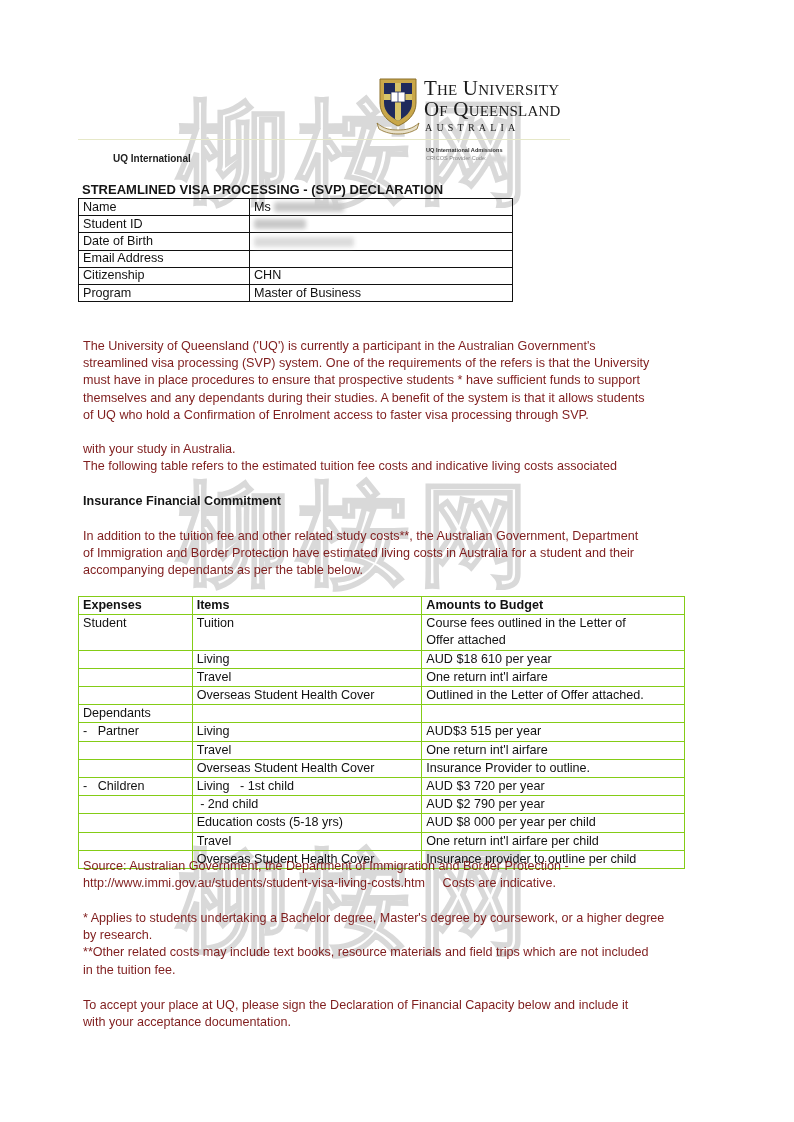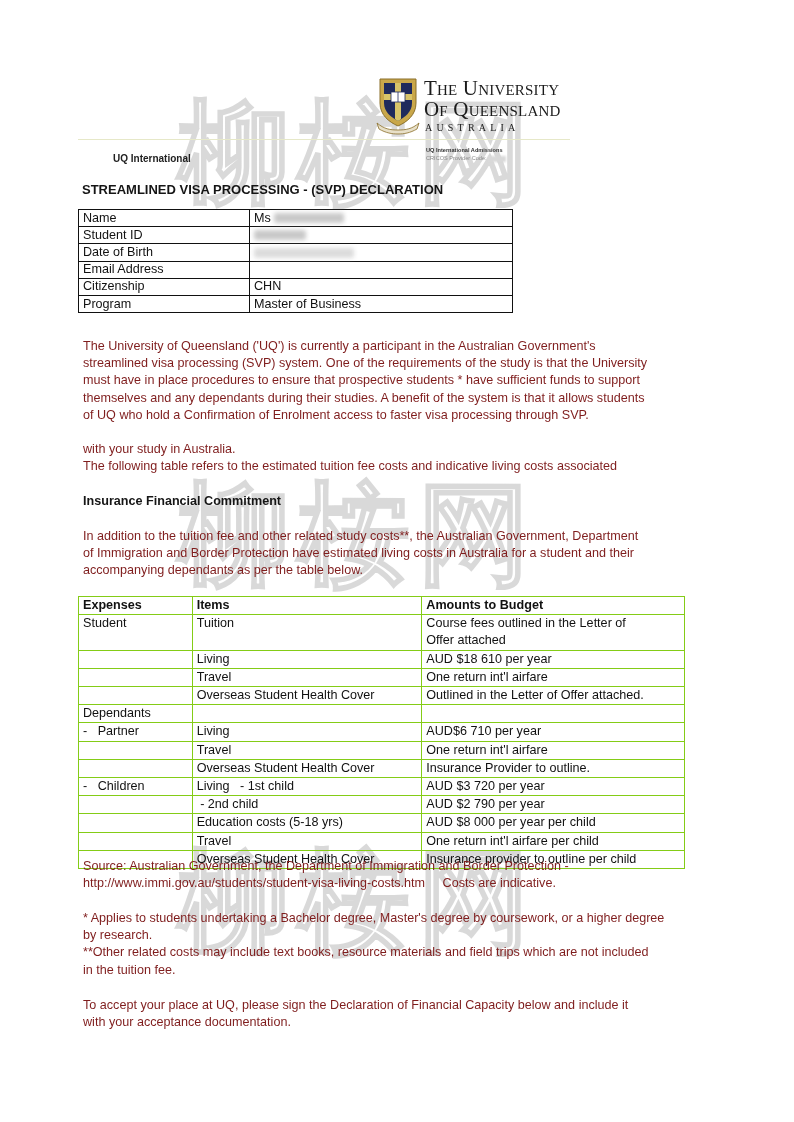--- a/index.html
+++ b/index.html
@@ -47,21 +47,21 @@
 
     .doc-title {
       left: 82px; top: 182px;
       font-size: 13px; font-weight: bold; color: #151515;
       white-space: nowrap;
     }
 
     
     table { border-collapse: collapse; }
     .info-table {
-      left: 78px; top: 209px; width: 435px; border-radius: 7px;
+      left: 78px; top: 198px; width: 435px; border-radius: 7px;
     }
     .info-table td {
       border: 1px solid #111;
       height: 17.2px;
       padding: 0 0 0 4px;
       font-size: 12.6px;
       line-height: 15px;
       vertical-align: middle;
       white-space: nowrap;
     }
@@ -169,21 +169,21 @@
     </tr>
     <tr>
       <td class="k">Program</td>
       <td>Master of Business</td>
     </tr>
   </tbody>
 </table>
 
 <div class="abs para" style="top:338px;">
   <span class="ln">The University of Queensland ('UQ') is currently a participant in the Australian Government's</span>
-  <span class="ln">streamlined visa processing (SVP) system.  One of the requirements of the study is that the University</span>
+  <span class="ln">streamlined visa processing (SVP) system.  One of the requirements of the refers is that the University</span>
   <span class="ln">must have in place procedures to ensure that prospective students * have sufficient funds to support</span>
   <span class="ln">themselves and any dependants during their studies.  A benefit of the system is that it allows students</span>
   <span class="ln">of UQ who hold a Confirmation of Enrolment access to faster visa processing through SVP.</span>
 </div>
 
 <div class="abs para" style="top:441px;">
   <span class="ln">with your study in Australia.</span>
   <span class="ln">The following table refers to the estimated tuition fee costs and indicative living costs associated</span>
 </div>
 
@@ -228,21 +228,21 @@
       <td>Outlined in the Letter of Offer attached.</td>
     </tr>
     <tr>
       <td>Dependants</td>
       <td>&nbsp;</td>
       <td>&nbsp;</td>
     </tr>
     <tr>
       <td style="white-space:pre;">-   Partner</td>
       <td>Living</td>
-      <td>AUD$6 710 per year</td>
+      <td>AUD$3 515 per year</td>
     </tr>
     <tr>
       <td></td>
       <td>Travel</td>
       <td>One return int'l airfare</td>
     </tr>
     <tr>
       <td></td>
       <td>Overseas Student Health Cover</td>
       <td>Insurance Provider to outline.</td>

